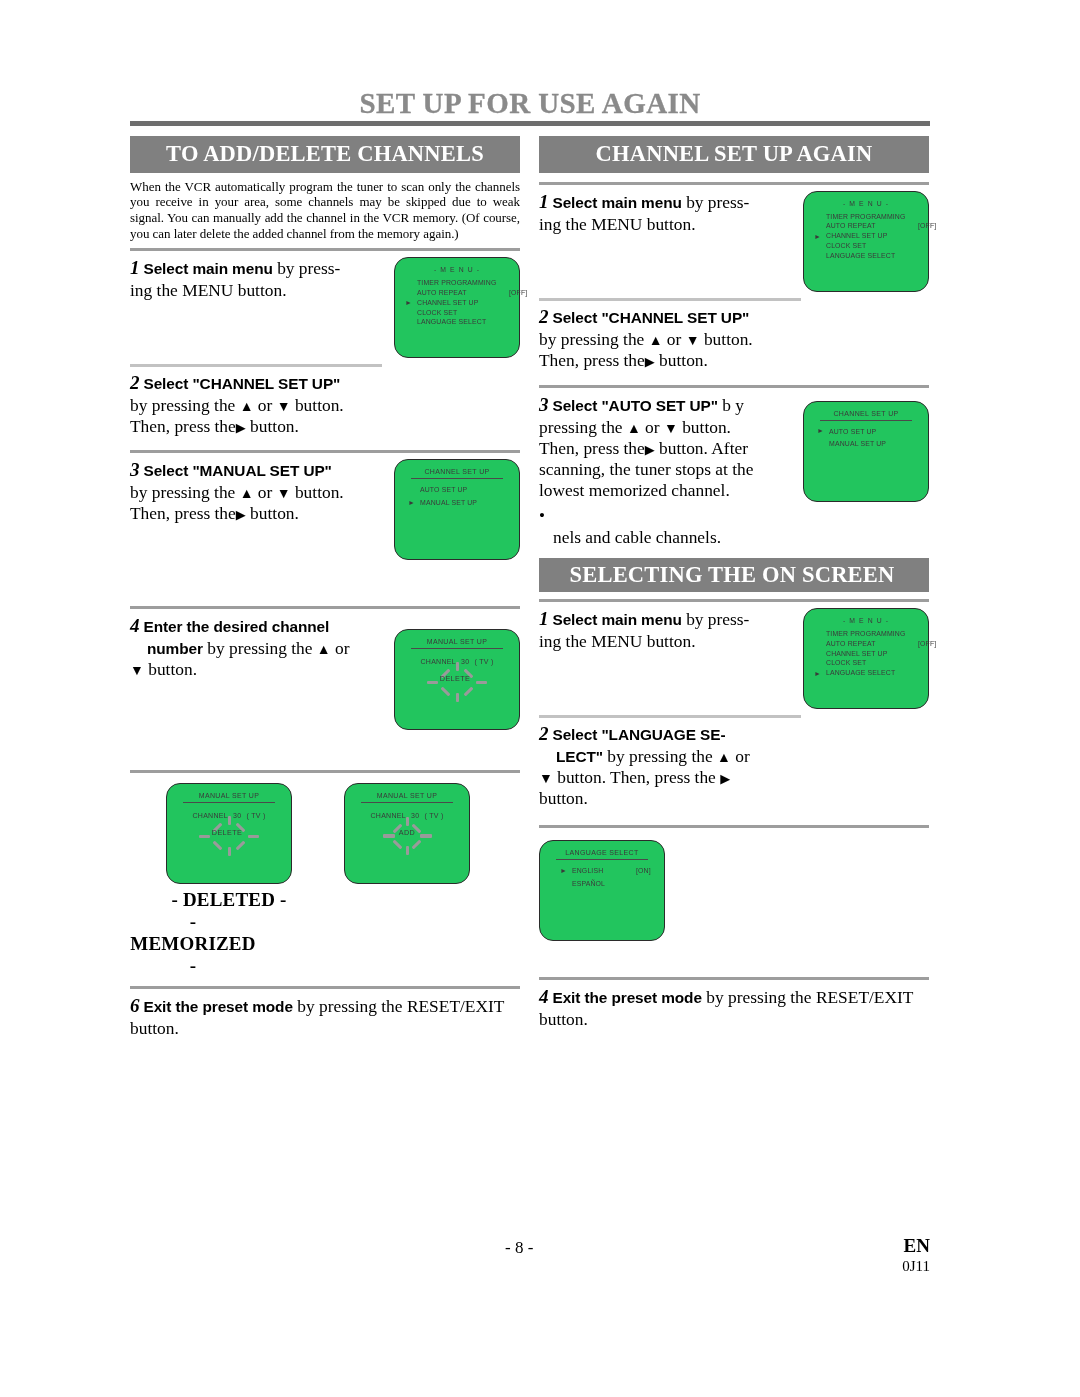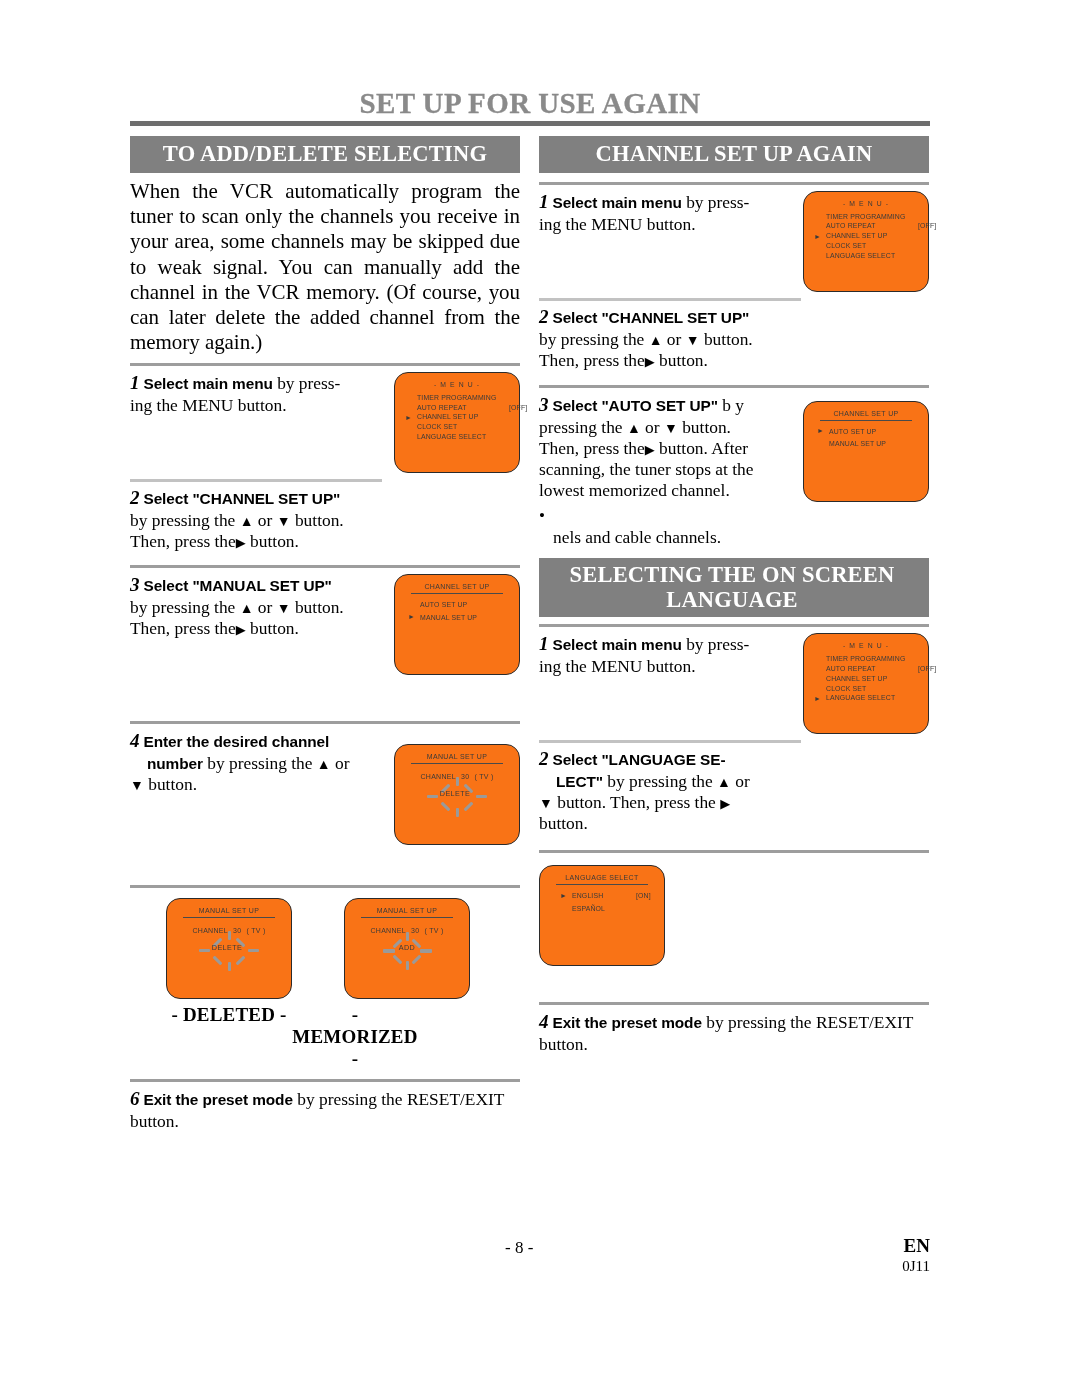--- a/index.html
+++ b/index.html
@@ -80,21 +80,21 @@
     margin: 6px 0 5px 0;
     width: 252px;
   }
   .rule-short.wide {
     width: 262px;
   }
 
   
   p.intro {
     margin: 6px 0 0 0;
-    font-size: 21px;
+    font-size: 13px;
     line-height: 1.205;
     text-align: justify;
     text-justify: inter-word;
     letter-spacing: -0.05px;
   }
 
   
   .step {
     position: relative;
     min-height: 10px;
@@ -130,21 +130,21 @@
   .arrow-r { font-size: 13px; }
 
   
   .tv {
     border: 1.6px solid #2b2b2b;
     border-radius: 14px;
     width: 126px;
     height: 101px;
     box-sizing: border-box;
     position: relative;
-    background: #f97316;
+    background: #22c55e;
     flex: 0 0 auto;
     font-family: "Liberation Sans", sans-serif;
     color: #3a3a3a;
   }
   .tv-title {
     text-align: center;
     font-size: 7px;
     letter-spacing: 0.35px;
     margin-top: 8px;
   }
@@ -224,20 +224,21 @@
     letter-spacing: 0.4px;
     color: #3a3a3a;
     z-index: 3;
   }
   .flash-word.shift { transform: translateX(-2px); }
 
   
   .cap-row {
     display: flex;
     margin-top: 5px;
+    flex-direction: column;
   }
   .caption {
     text-align: center;
     font-family: "Liberation Serif", serif;
     font-weight: bold;
     font-size: 19px;
     letter-spacing: 0.2px;
   }
 
   .bullet-row {
@@ -288,21 +289,21 @@
 
 <div class="page">
 
   <div class="doc-title">SET UP FOR USE AGAIN</div>
   <div class="title-rule"></div>
 
   <div class="cols">
 
     <div class="col">
 
-      <div class="sec-bar">TO ADD/DELETE SELECTING</div>
+      <div class="sec-bar">TO ADD/DELETE CHANNELS</div>
 
       <p class="intro">When the VCR automatically program the tuner to scan only the channels you receive in your area, some channels may be skipped due to weak signal. You can manually add the channel in the VCR memory. (Of course, you can later delete the added channel from the memory again.)</p>
 
       <div class="rule-full"></div>
 
       <div class="step">
         <div class="step-row">
           <div class="step-text w-left">
             <span class="num">1</span><span class="bold-sans">Select main menu</span><span> by  press-</span><br>
             <span>ing the MENU button.</span>
@@ -508,21 +509,20 @@
       <div class="bullet-row" style="margin-top:4px;">
         <div class="bullet-dot">•</div>
         <div style="flex:1;">
           <br>
           <span>nels and cable channels.</span>
         </div>
       </div>
 
       <div class="sec-bar two-line" style="margin-top:10px;">
         <div>SELECTING THE ON SCREEN</div>
-        <div>LANGUAGE</div>
       </div>
 
       <div class="rule-full" style="margin-top:7px;"></div>
 
       <div class="step">
         <div class="step-row">
           <div class="step-text w-rightcol">
             <span class="num">1</span><span class="bold-sans">Select main menu</span><span> by  press-</span><br>
             <span>ing the MENU button.</span>
           </div>

